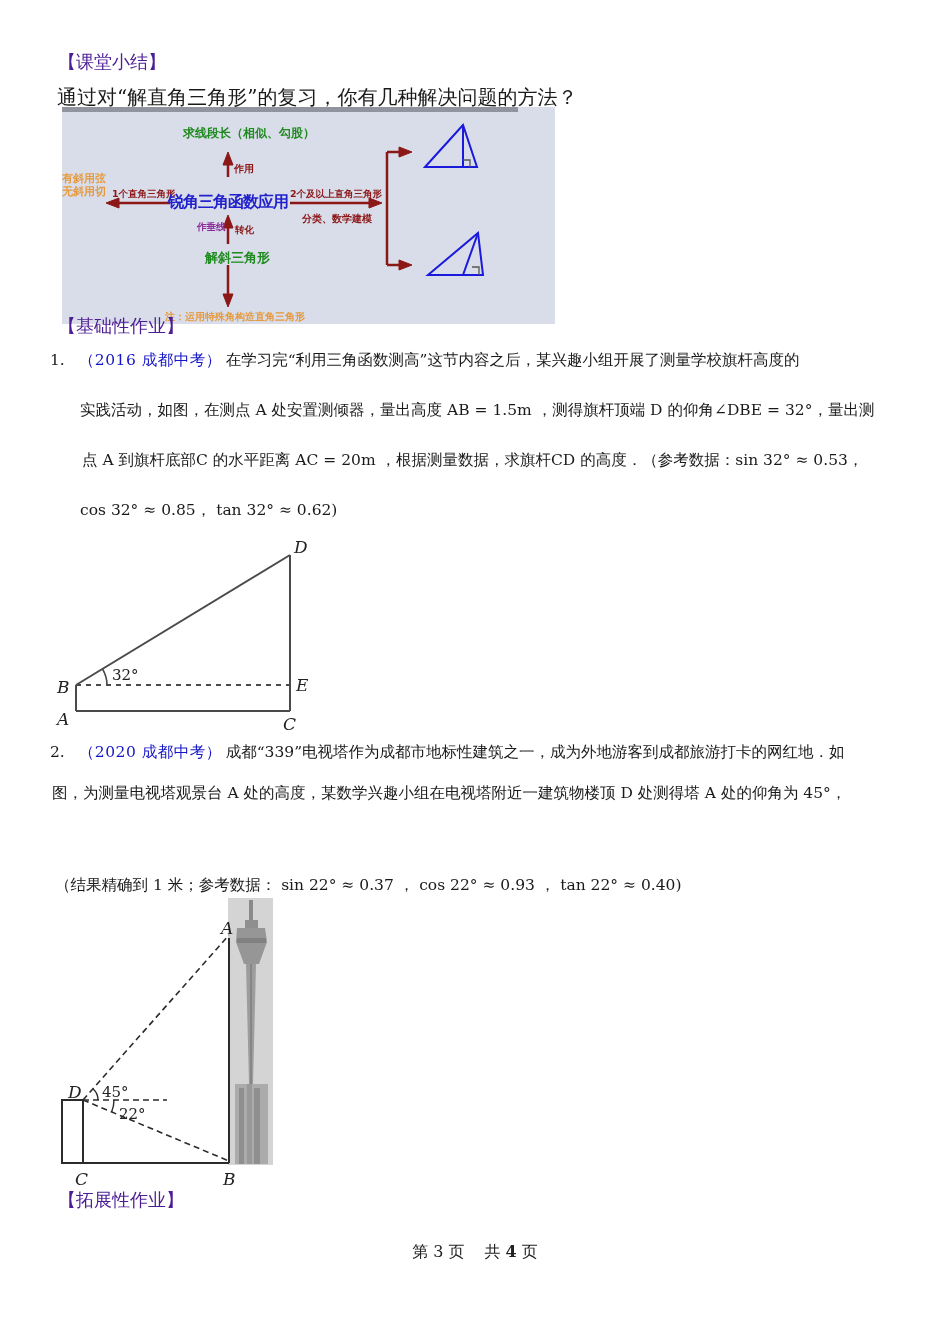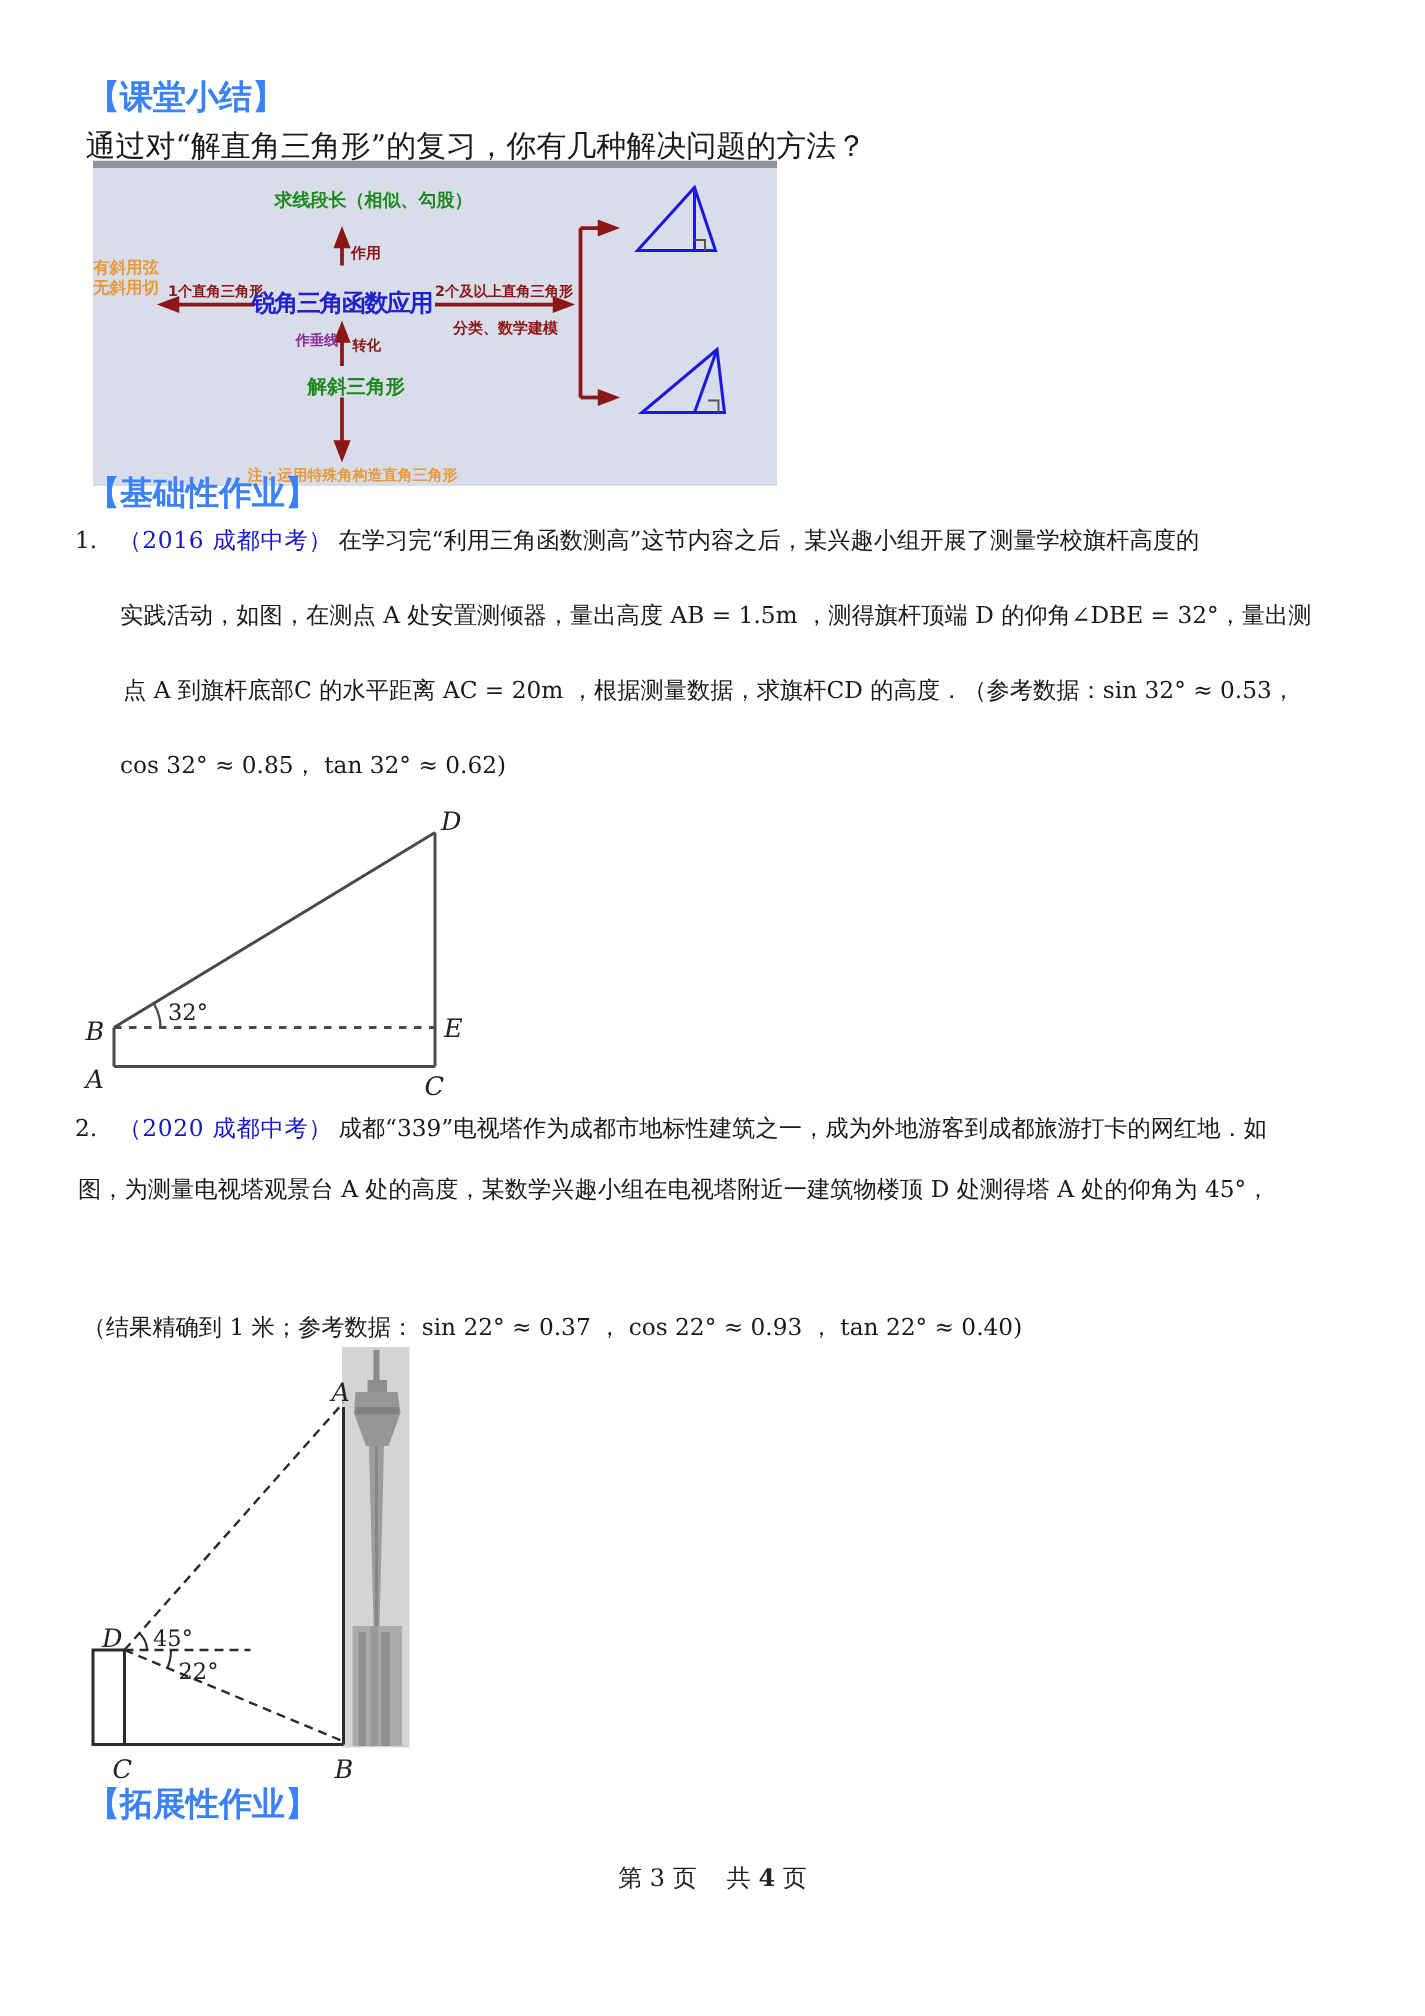--- a/index.html
+++ b/index.html
@@ -1,20 +1,20 @@
 <!DOCTYPE html>
 <html><head>
 <meta charset="utf-8">
 <style>
   html,body{margin:0;padding:0;background:#ffffff;}
   .page{position:relative;width:950px;height:1344px;background:#ffffff;overflow:hidden;
         font-family:"DejaVu Serif","Liberation Serif",serif;color:#1a1a1a;}
   .abs{position:absolute;white-space:nowrap;}
-  .heading{font-family:"DejaVu Sans","Liberation Sans",sans-serif;font-weight:bold;
-           font-size:22px;color:#3b82f6;}
+  .heading{font-family:"DejaVu Sans","Liberation Sans",sans-serif;font-weight:normal;
+           font-size:18px;color:#4c1d95;}
   .intro{font-size:20px;}
   .bodyline{font-size:15.5px;}
   .pnum{display:inline-block;margin-right:14px;}
   .ptag{color:#1515c8;font-weight:normal;margin-right:4px;letter-spacing:.5px;}
   
   .flowchart{position:absolute;left:62px;top:107px;width:456px;height:217px;overflow:hidden;}
   .fc-svg{position:absolute;left:0;top:0;}
   
   .footer{position:absolute;left:0;right:0;top:1242px;text-align:center;font-size:16px;color:#222;}
   .footer .gap{margin-left:20px;}
@@ -25,21 +25,21 @@
   svg .deg{font-style:normal;font-size:15px;fill:#222;}
 </style>
 </head>
 <body>
 
 <div class="page">
 
   <div class="abs heading" style="left:58px;top:50px;">【课堂小结】</div>
   <div class="abs intro" style="left:57px;top:84px;">通过对“解直角三角形”的复习，你有几种解决问题的方法？</div>
 
-  <div class="flowchart" style="background:#d9dde9;">
+  <div class="flowchart" style="background:#d9dde9;padding-left:37px;">
     <svg class="fc-svg" width="456" height="217" viewBox="0 0 456 217">
 
       <rect x="0" y="0" width="456" height="5" fill="#8f949e"></rect>
 
       <g stroke="#8b1717" fill="#8b1717" stroke-width="2.5">
 
         <line x1="166" y1="70" x2="166" y2="54"></line>
         <polygon points="166,45 161,58 171,58" stroke-width="1"></polygon>
 
         <line x1="108" y1="96" x2="54" y2="96"></line>

